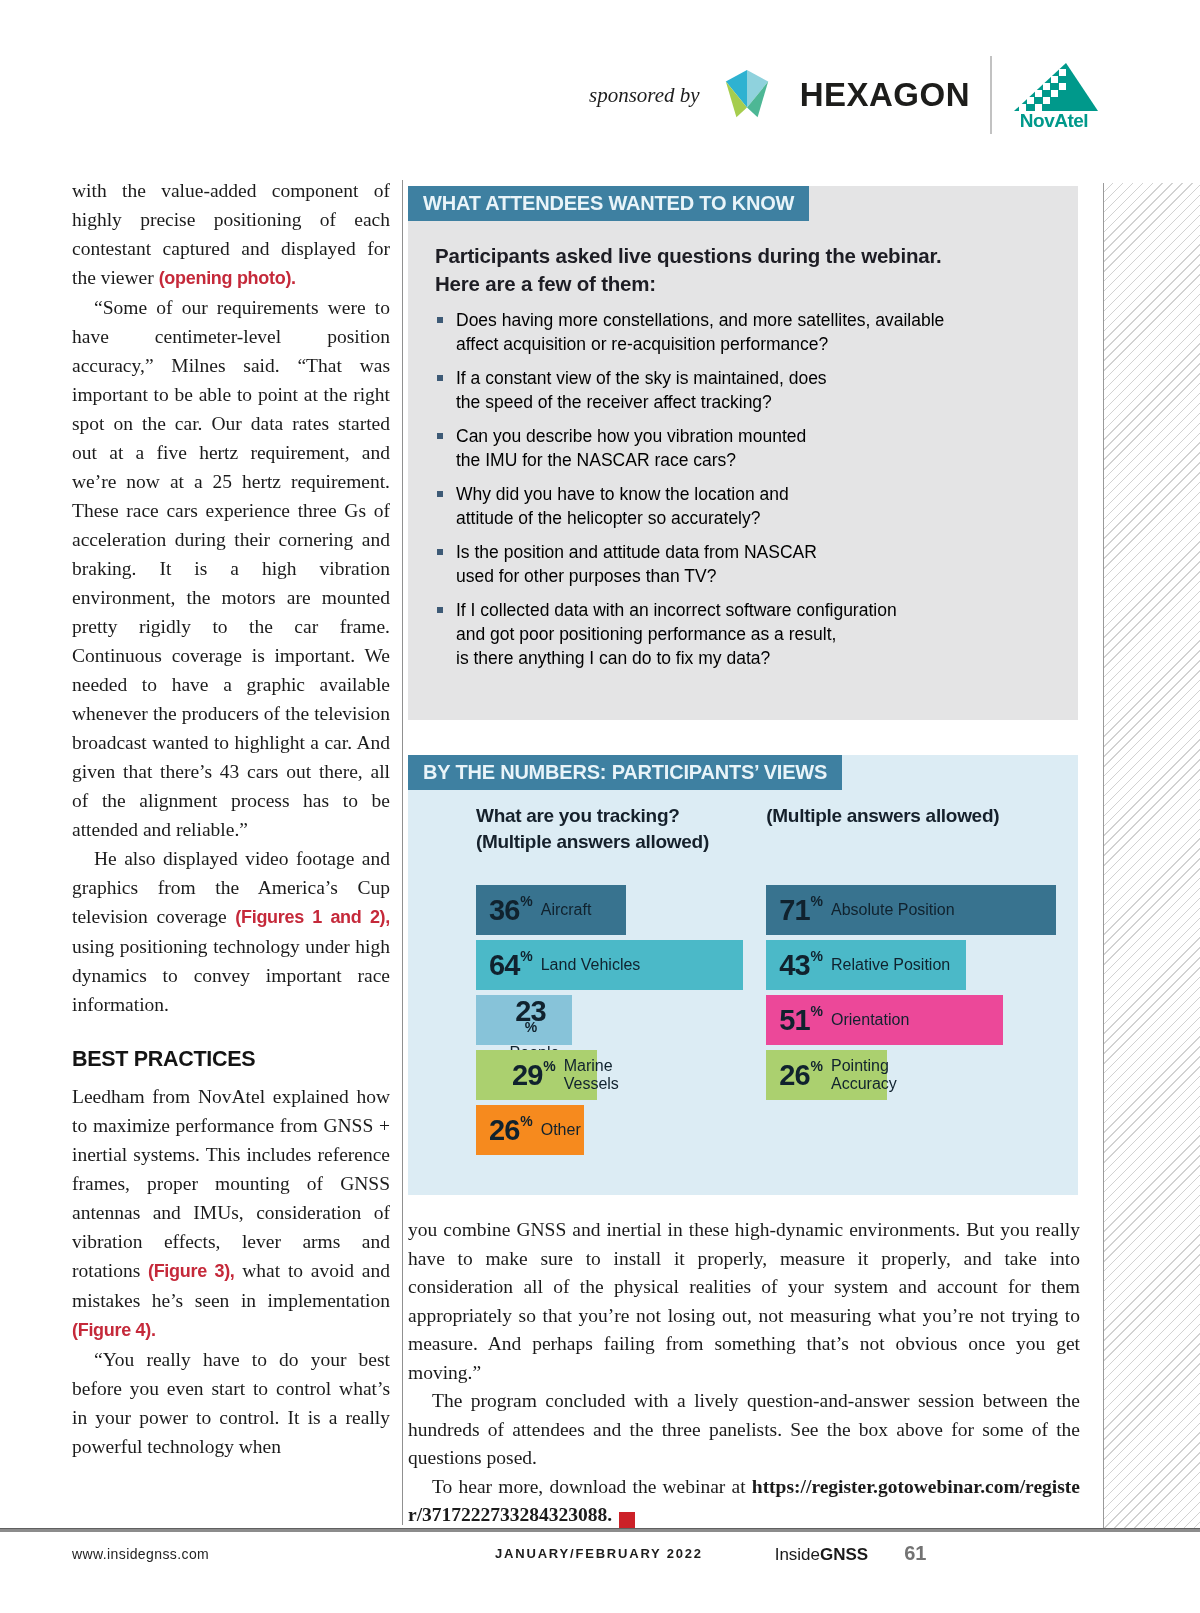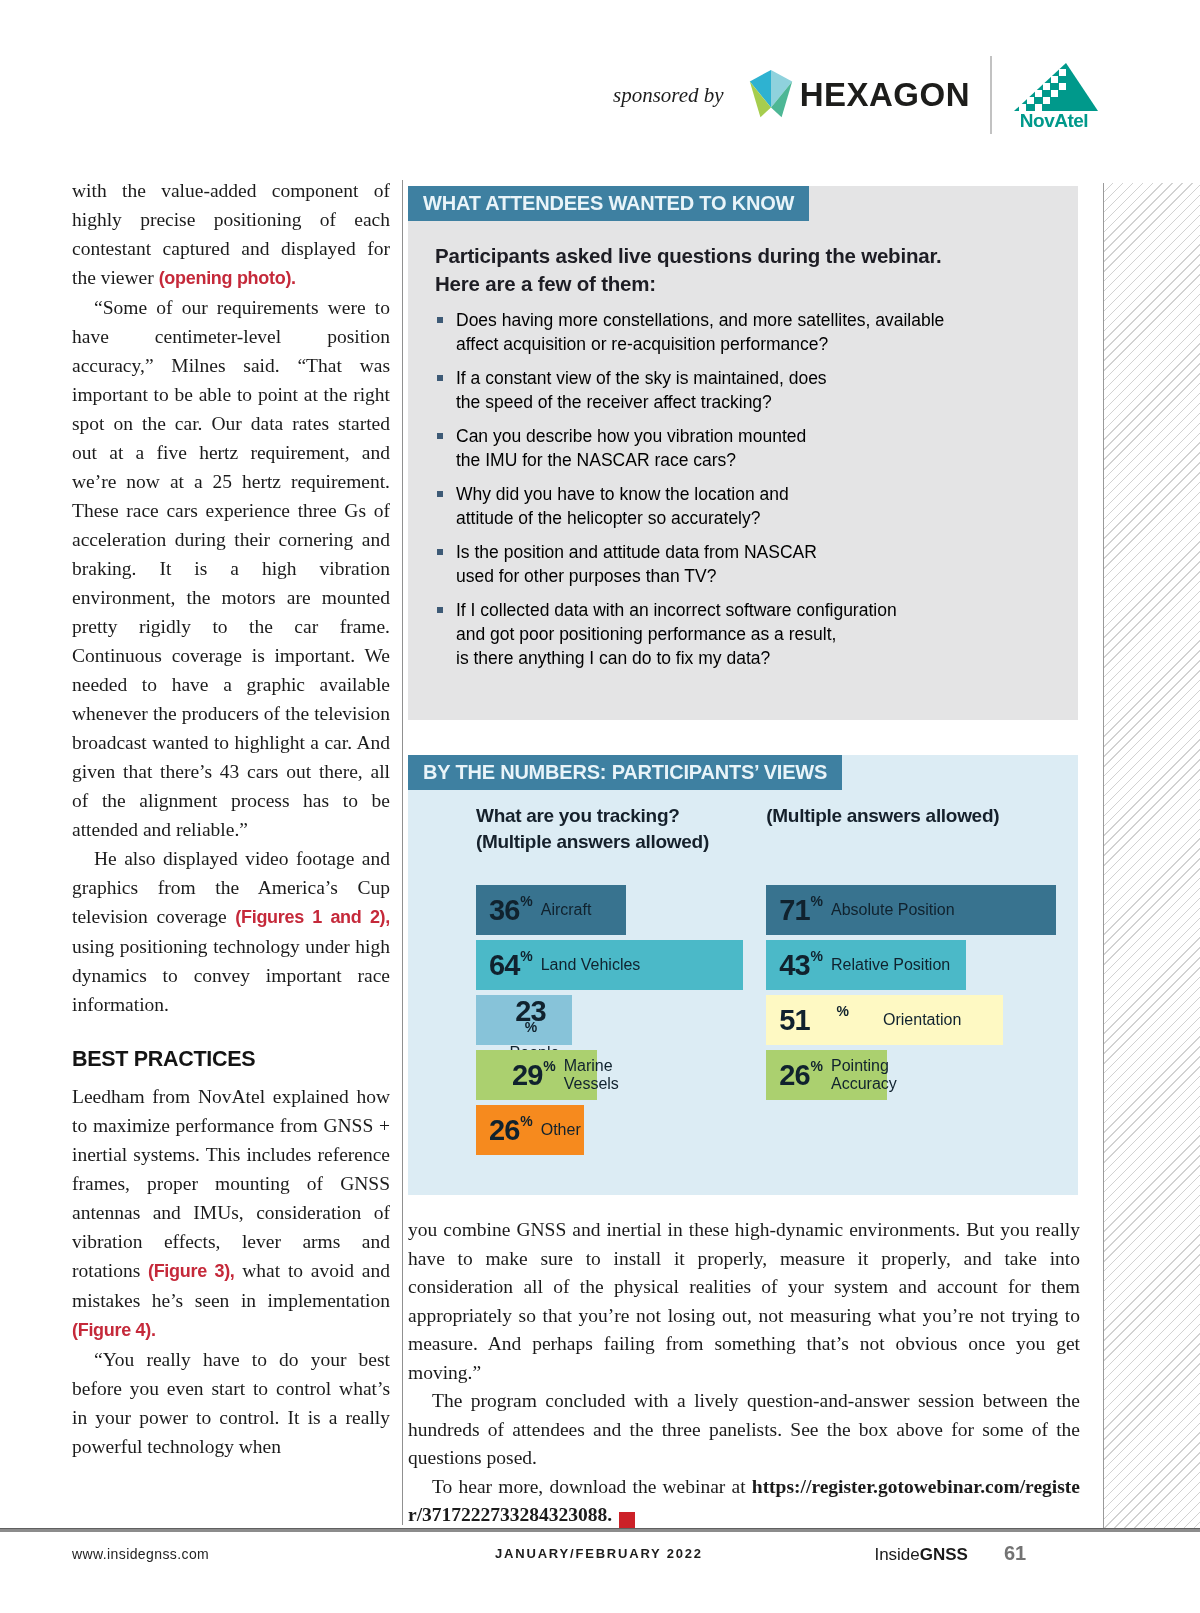--- a/index.html
+++ b/index.html
@@ -4,21 +4,21 @@
 <style>
   html,body{margin:0;padding:0;}
   body{width:1200px;height:1613px;position:relative;background:#ffffff;
        font-family:"Liberation Serif", serif;color:#1b1b1b;overflow:hidden;}
 
   
   .sponsor{position:absolute;top:50px;right:100px;height:90px;display:flex;align-items:center;}
   .sponsored-by{font-style:italic;font-size:21px;color:#1c1c1c;margin-right:18px;}
   .hexlogo{display:flex;align-items:center;}
   .hex-word{font-family:"Liberation Sans",sans-serif;font-weight:700;font-size:33px;
-            letter-spacing:0.5px;color:#1d1d1b;margin-left:0;}
+            letter-spacing:0.5px;color:#1d1d1b;margin-left:24px;}
   .head-divider{width:2px;height:78px;background:#c2c2c2;margin:0 16px 0 20px;}
 
   
   .left-col{position:absolute;left:72px;top:176px;width:318px;font-size:19.5px;
             line-height:29px;text-align:justify;}
   .left-col p{margin:0;}
   .left-col p.indent{text-indent:22px;}
   .seg-red{font-family:"Liberation Sans",sans-serif;font-weight:700;color:#c5293a;
            font-size:18px;letter-spacing:-0.3px;}
   .seg-bold{font-weight:700;}
@@ -73,21 +73,21 @@
          background:repeating-linear-gradient(135deg,#ffffff 0px,#ffffff 6px,#d2d2d2 6px,#d2d2d2 7px);}
 
   
   .footer-rule{position:absolute;left:0;top:1528px;width:1200px;height:3px;background:#8c8c8c;
                border-top:1px solid #606060;}
   .footer{position:absolute;left:72px;right:74px;top:1542px;display:flex;align-items:center;}
   .footer .site{flex:1;font-family:"Liberation Sans",sans-serif;font-size:14px;
                 letter-spacing:0.4px;color:#222222;}
   .footer .issue{flex:1;text-align:center;font-family:"Liberation Sans",sans-serif;font-weight:700;
                  font-size:13px;letter-spacing:1.8px;color:#1c1c1c;}
-  .footer .right-group{flex:1;text-align:right;display:flex;justify-content:center;align-items:baseline;}
+  .footer .right-group{flex:1;text-align:right;display:flex;justify-content:flex-start;align-items:baseline;}
   .brand{font-family:"Liberation Sans",sans-serif;font-size:17px;color:#1a1a1a;}
   .brand b{font-weight:700;}
   .pagenum{font-family:"Liberation Sans",sans-serif;font-weight:700;font-size:20px;
            color:#737373;margin-left:36px;}
 </style>
 </head>
 <body>
 
 <div class="page">
 
@@ -201,21 +201,21 @@
           <div class="bar" style="width: 290px; background: rgb(56, 115, 143);">
               <span class="num">71</span>
               <span class="pct">%</span>
               <span class="lbl">Absolute Position</span>
             </div>
           <div class="bar" style="width: 200px; background: rgb(75, 185, 200);">
               <span class="num">43</span>
               <span class="pct">%</span>
               <span class="lbl">Relative Position</span>
             </div>
-          <div class="bar" style="width: 237px; background: #fef9c3; gap: 26px;">
+          <div class="bar" style="width: 237px; background: #ec4899;">
               <span class="num">51</span>
               <span class="pct">%</span>
               <span class="lbl">Orientation</span>
             </div>
           <div class="bar" style="width: 121px; background: rgb(171, 208, 111);">
               <span class="num">26</span>
               <span class="pct">%</span>
               <span class="lbl">Pointing
 Accuracy</span>
             </div>

